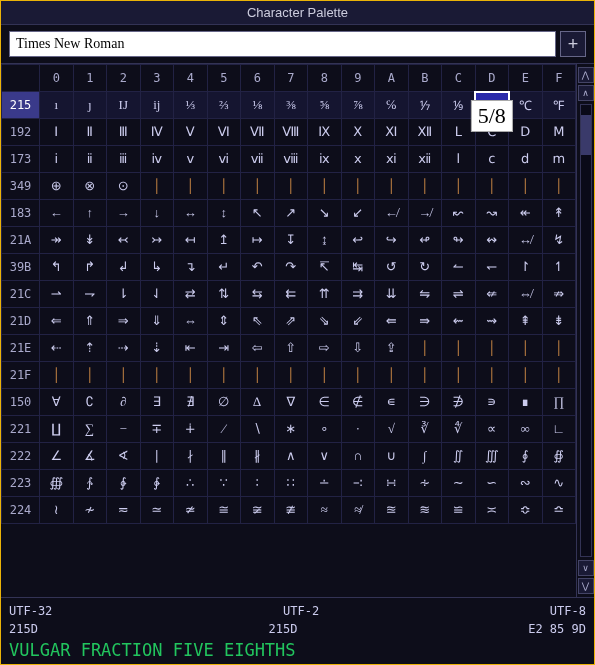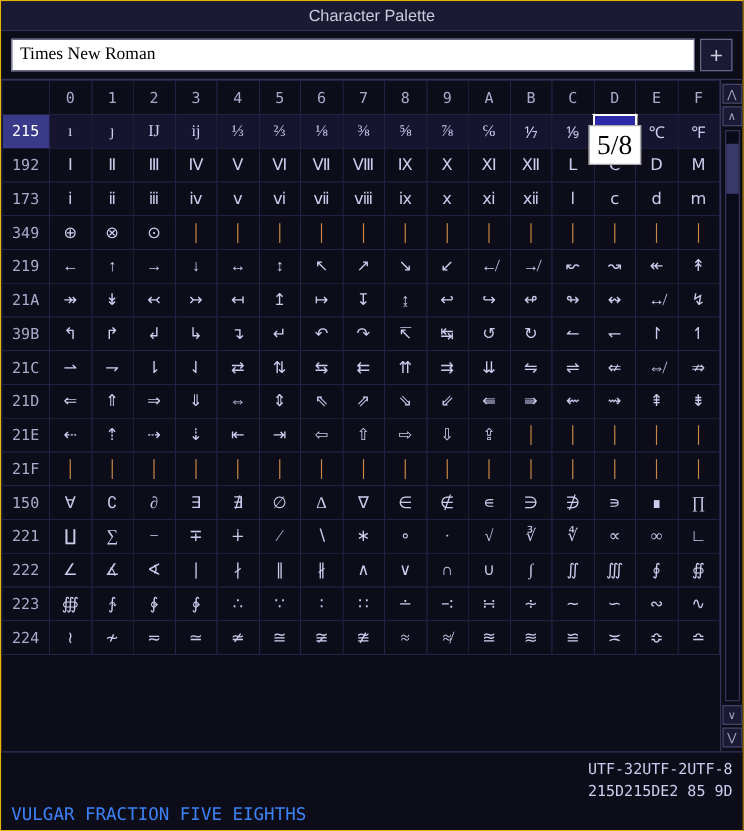--- a/index.html
+++ b/index.html
@@ -166,30 +166,30 @@
       top: 10px;
     }
     #status-bar {
       background: #0d0d1a;
       border-top: 1px solid #333355;
       padding: 4px 8px;
       flex-shrink: 0;
     }
     .status-row {
       display: flex;
-      justify-content: flex-end;
+      justify-content: space-between;
       color: #ccccee;
       font-family: monospace;
       font-size: 12px;
       line-height: 1.5;
     }
     .status-name {
-      color: #3b82f6;
+      color: #22c55e;
       font-family: monospace;
-      font-size: 14px;
+      font-size: 17px;
       margin-top: 2px;
     }
     .tooltip-overlay {
       position: absolute;
       background: white;
       border: 1px solid #aaa;
       color: #000;
       font-family: 'Times New Roman', serif;
       font-size: 22px;
       padding: 2px 6px;
@@ -312,21 +312,21 @@
                 <td class="orange-char"><span>│</span></td>
                 <td class="orange-char"><span>│</span></td>
                 <td class="orange-char"><span>│</span></td>
                 <td class="orange-char"><span>│</span></td>
                 <td class="orange-char"><span>│</span></td>
                 <td class="orange-char"><span>│</span></td>
                 <td class="orange-char"><span>│</span></td>
                 <td class="orange-char"><span>│</span></td>
               </tr>
               <tr>
-                <th class="row-header">219</th>
+                <th class="row-header">183</th>
                 <td><span>←</span></td>
                 <td><span>↑</span></td>
                 <td><span>→</span></td>
                 <td><span>↓</span></td>
                 <td><span>↔</span></td>
                 <td><span>↕</span></td>
                 <td><span>↖</span></td>
                 <td><span>↗</span></td>
                 <td><span>↘</span></td>
                 <td><span>↙</span></td>

